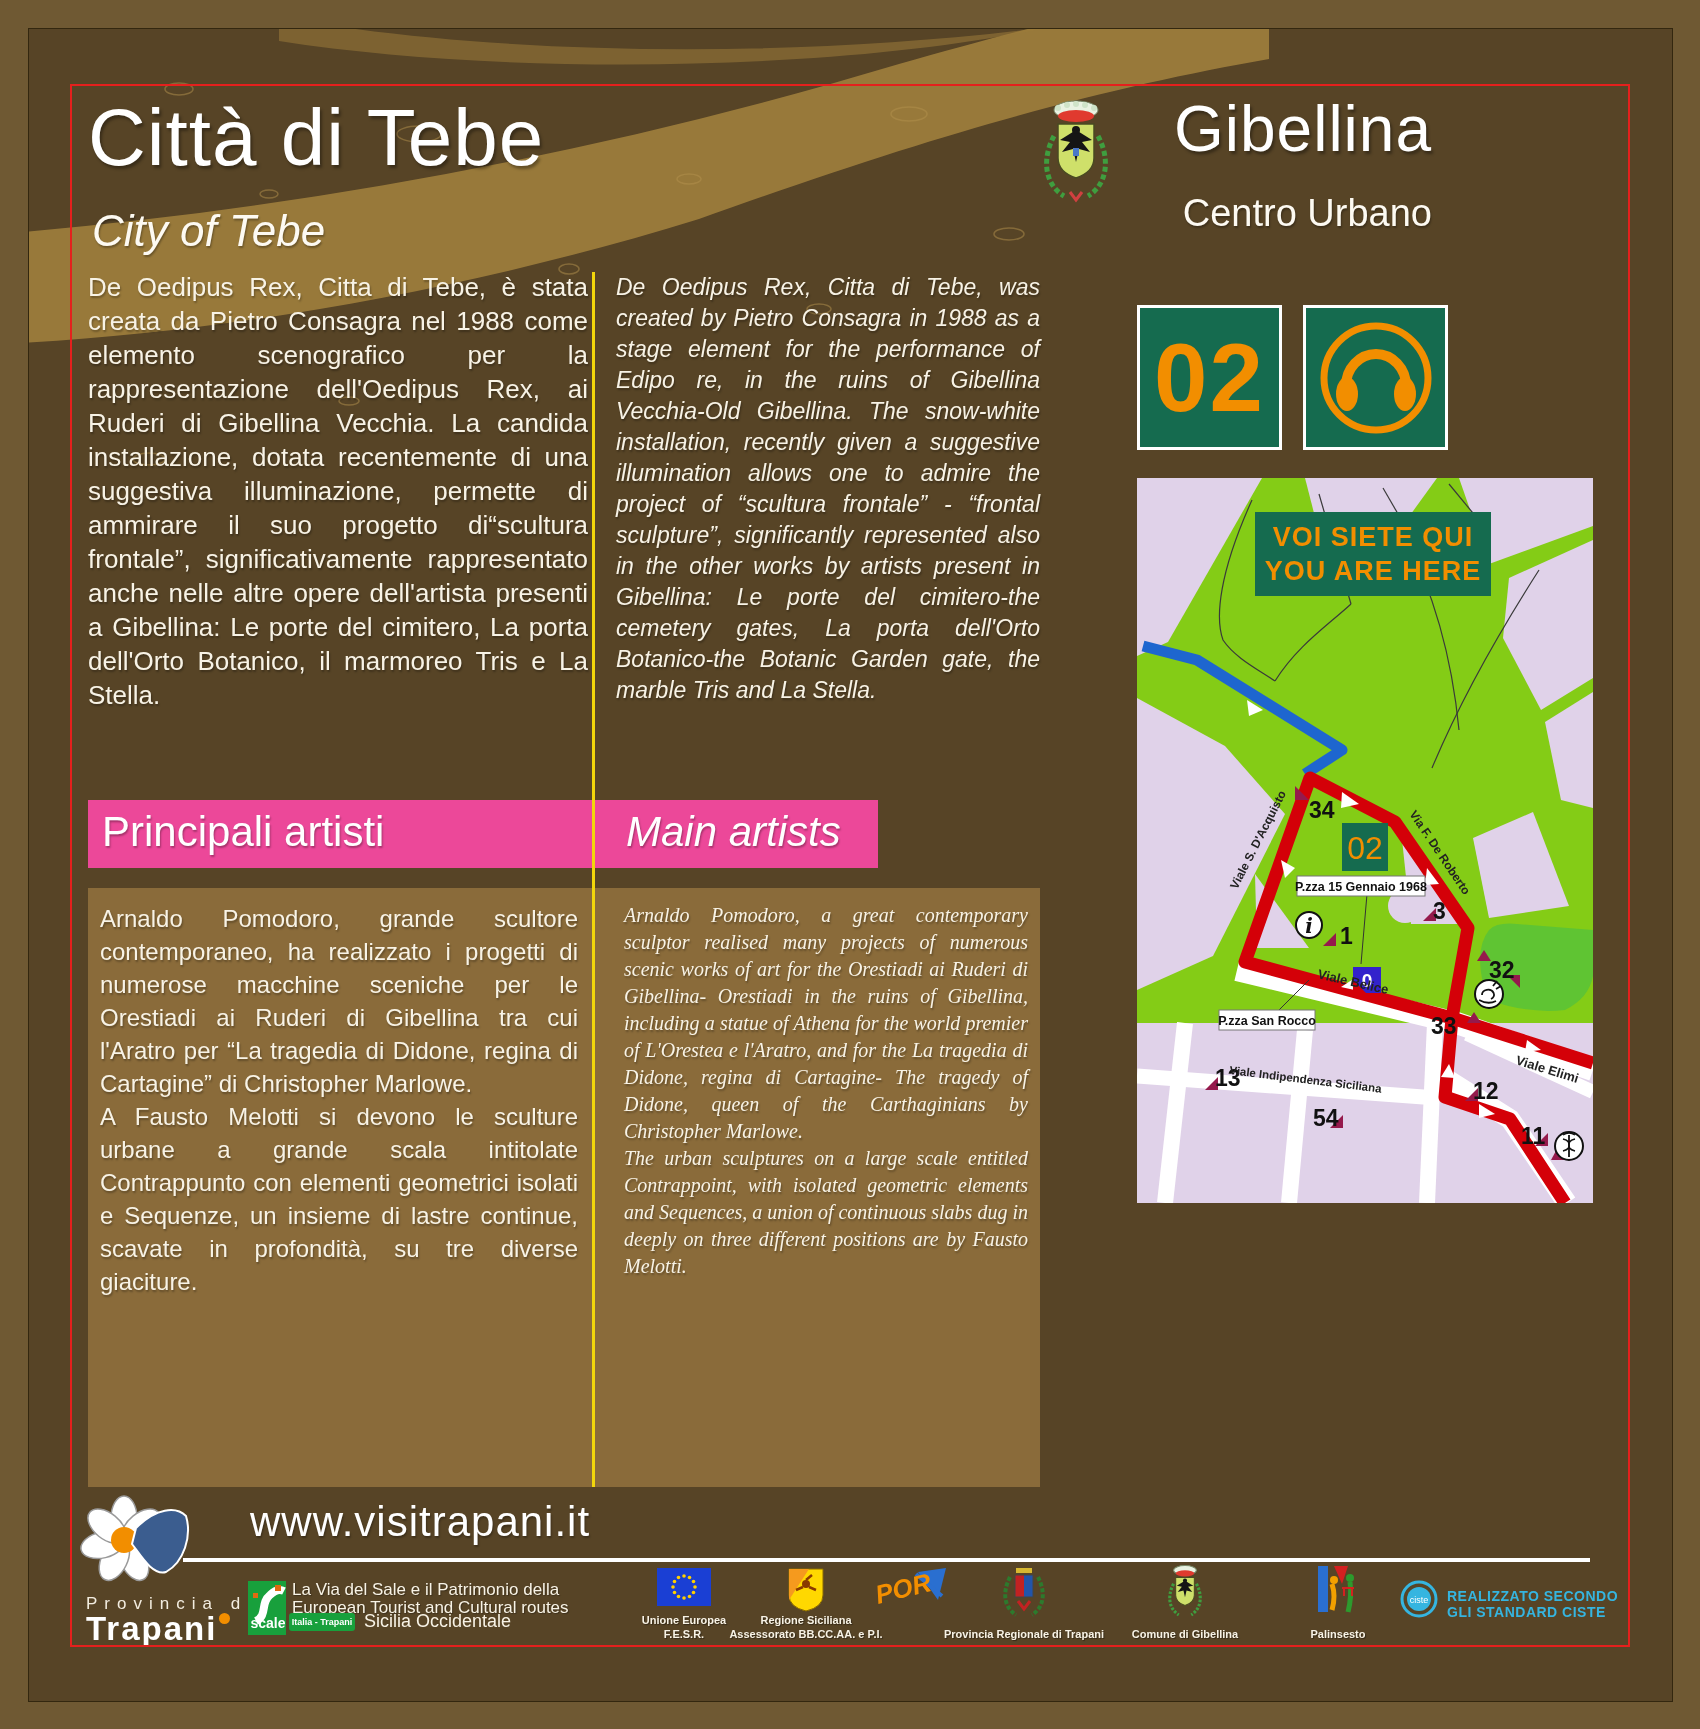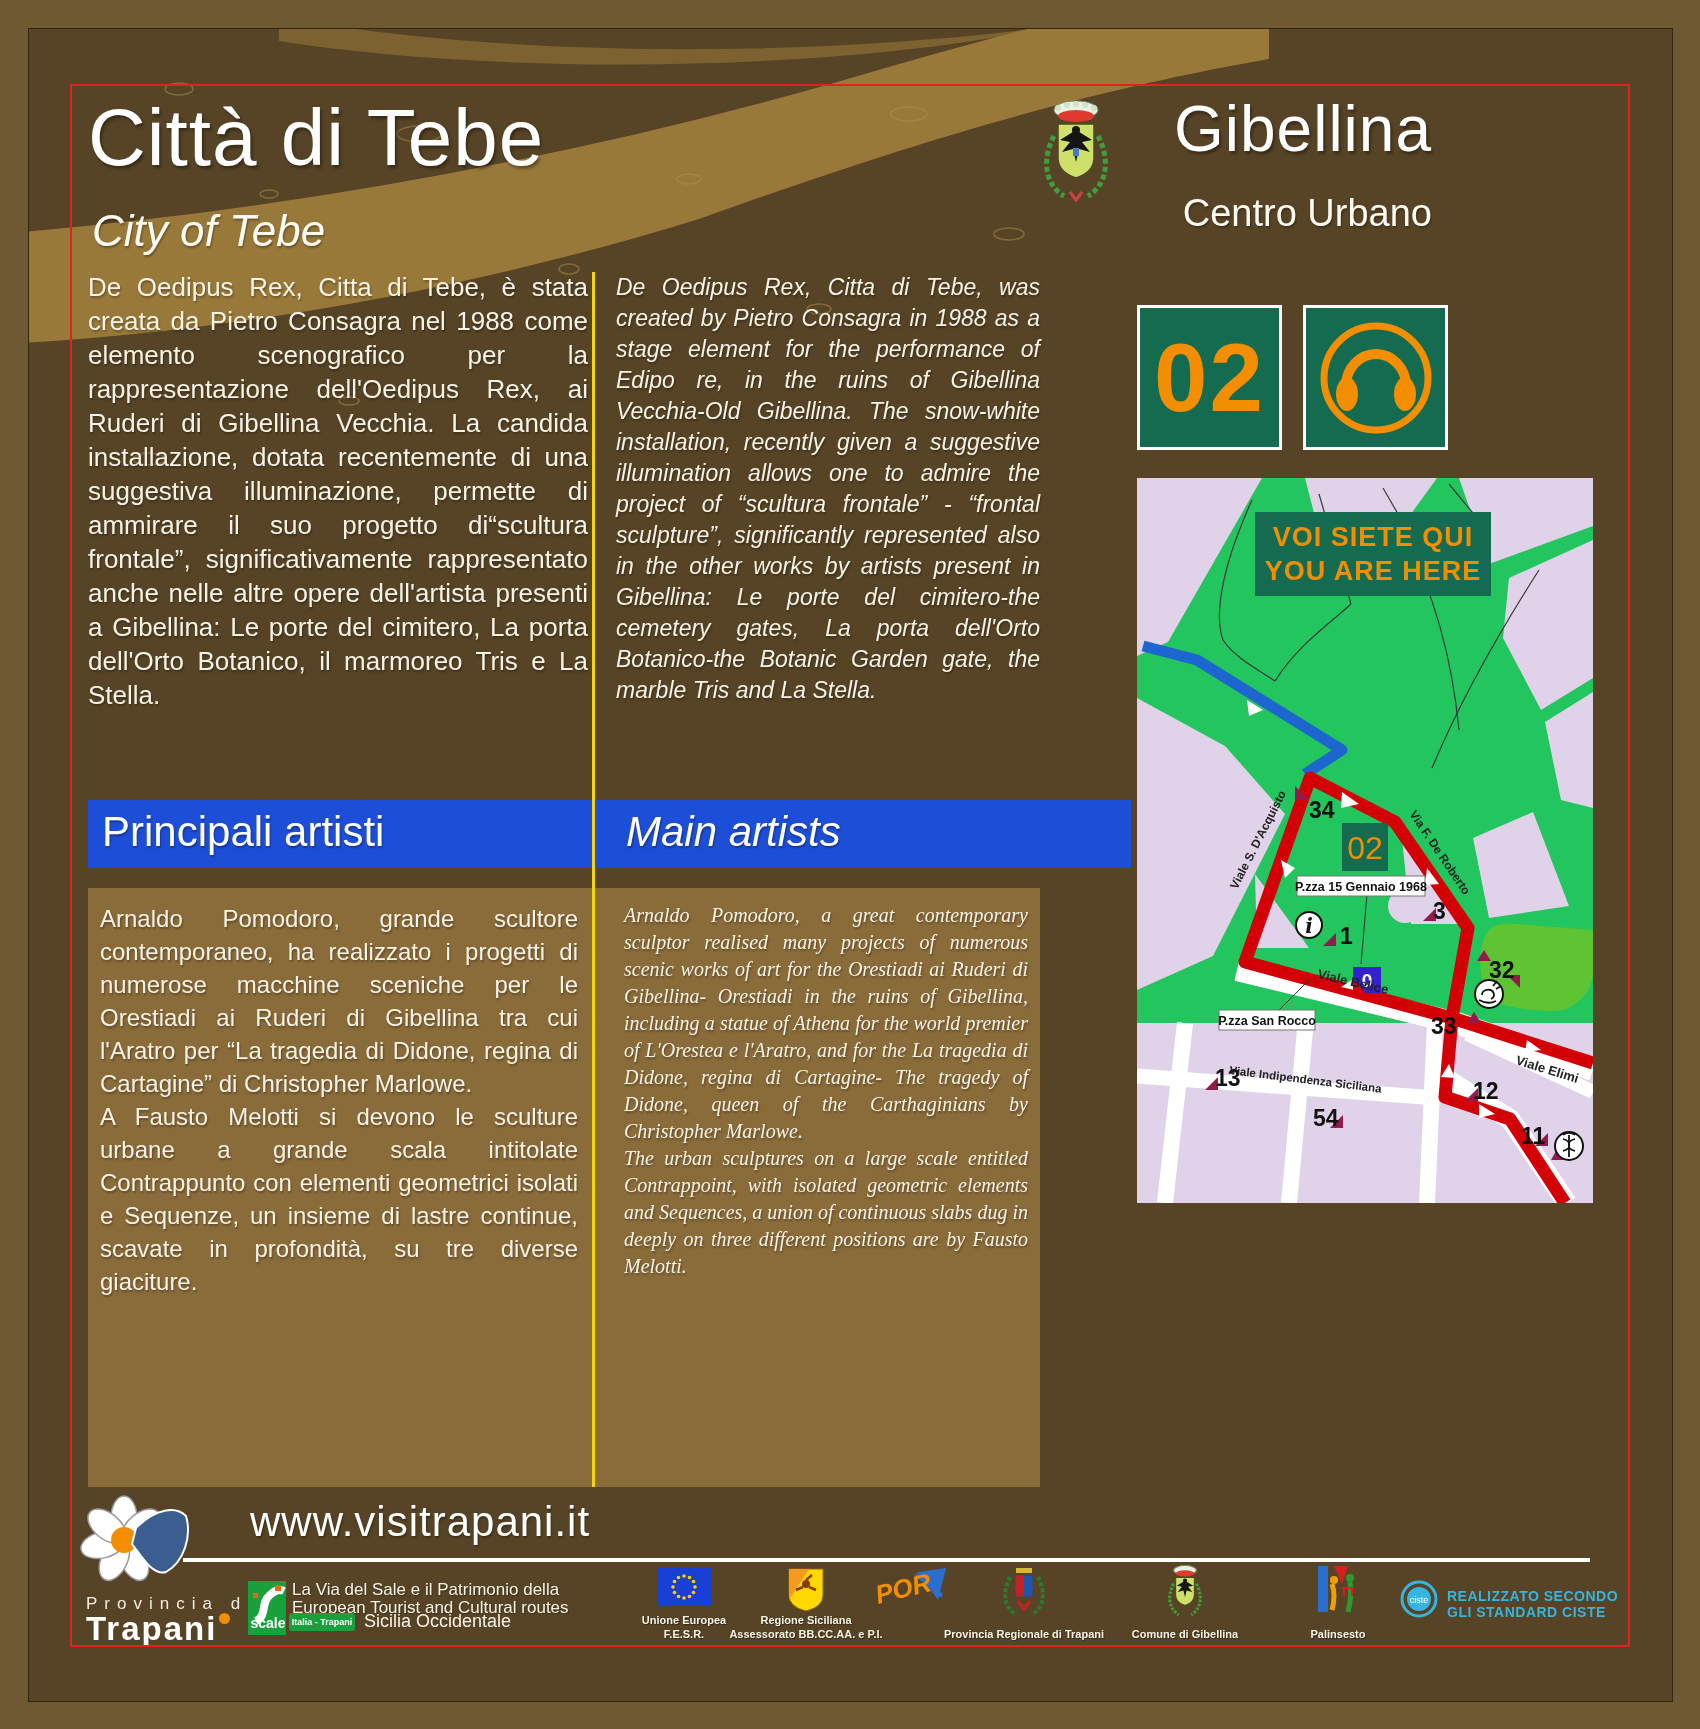--- a/index.html
+++ b/index.html
@@ -39,21 +39,21 @@
   .col-text{
     position:absolute;color:#f8f3e6;text-align:justify;
     text-shadow:1px 2px 2px rgba(0,0,0,.3);
   }
   .it-intro{left:88px;top:270px;width:500px;font-size:26px;line-height:34px;}
   .en-intro{left:616px;top:272px;width:424px;font-size:23px;line-height:31px;font-style:italic;}
   .divider{
     position:absolute;left:592px;top:272px;width:3px;height:1215px;background:#f2d60b;z-index:6;
   }
   .band-header{
-    position:absolute;left:88px;top:800px;width:1043px;height:68px;background:#1d4ed8;z-index:4;
+    position:absolute;left:88px;top:800px;width:790px;height:68px;background:#ec4899;z-index:4;
   }
   .band-header .h-it{
     position:absolute;left:14px;top:8px;font-size:42px;color:#ffffff;
     text-shadow:1px 2px 2px rgba(0,0,0,.3);
   }
   .band-header .h-en{
     position:absolute;left:538px;top:8px;font-size:42px;color:#ffffff;font-style:italic;
     text-shadow:1px 2px 2px rgba(0,0,0,.3);
   }
   .artists-box{
@@ -62,21 +62,21 @@
   .it-art{left:100px;top:902px;width:478px;font-size:24px;line-height:33px;z-index:6;}
   .en-art{left:624px;top:902px;width:404px;font-size:20px;line-height:27px;font-style:italic;z-index:6;font-family:Liberation Serif, serif;}
   .badge{
     position:absolute;top:305px;width:145px;height:145px;background:#156b4f;
     border:3px solid #ffffff;box-sizing:border-box;
   }
   .badge-num{
     width:100%;height:100%;display:flex;align-items:center;justify-content:center;
     color:#f28e00;font-size:96px;font-weight:bold;letter-spacing:2px;
   }
-  .map-wrap{position:absolute;left:1137px;top:478px;width:456px;height:725px;background:#22c55e;z-index:5;}
+  .map-wrap{position:absolute;left:1137px;top:478px;width:456px;height:725px;background:#84cc16;z-index:5;}
   .footer-site{
     position:absolute;left:250px;top:1498px;color:#ffffff;font-size:42px;
     letter-spacing:1px;text-shadow:1px 2px 2px rgba(0,0,0,.3);
   }
   .footer-rule{position:absolute;left:183px;top:1558px;width:1407px;height:4px;background:#ffffff;z-index:6;}
   .prov-line1{
     position:absolute;left:86px;top:1594px;color:#f3ede0;font-size:17px;letter-spacing:7px;white-space:nowrap;
   }
   .prov-line2{
     position:absolute;left:86px;top:1610px;color:#ffffff;font-size:33px;font-weight:bold;letter-spacing:2px;

